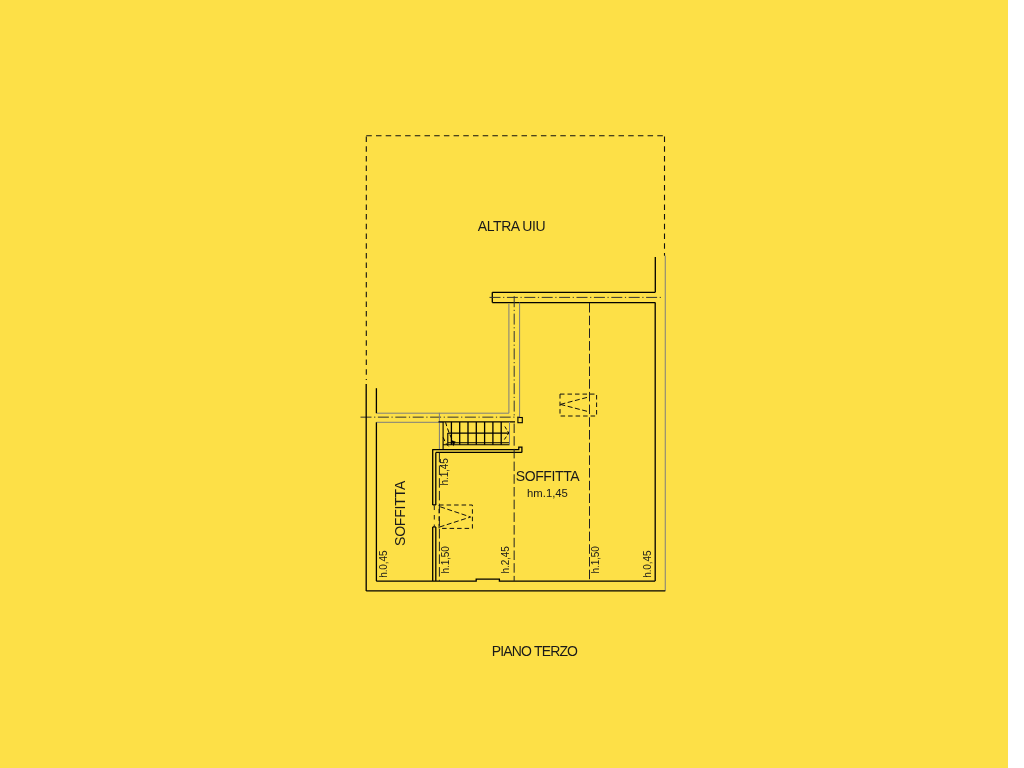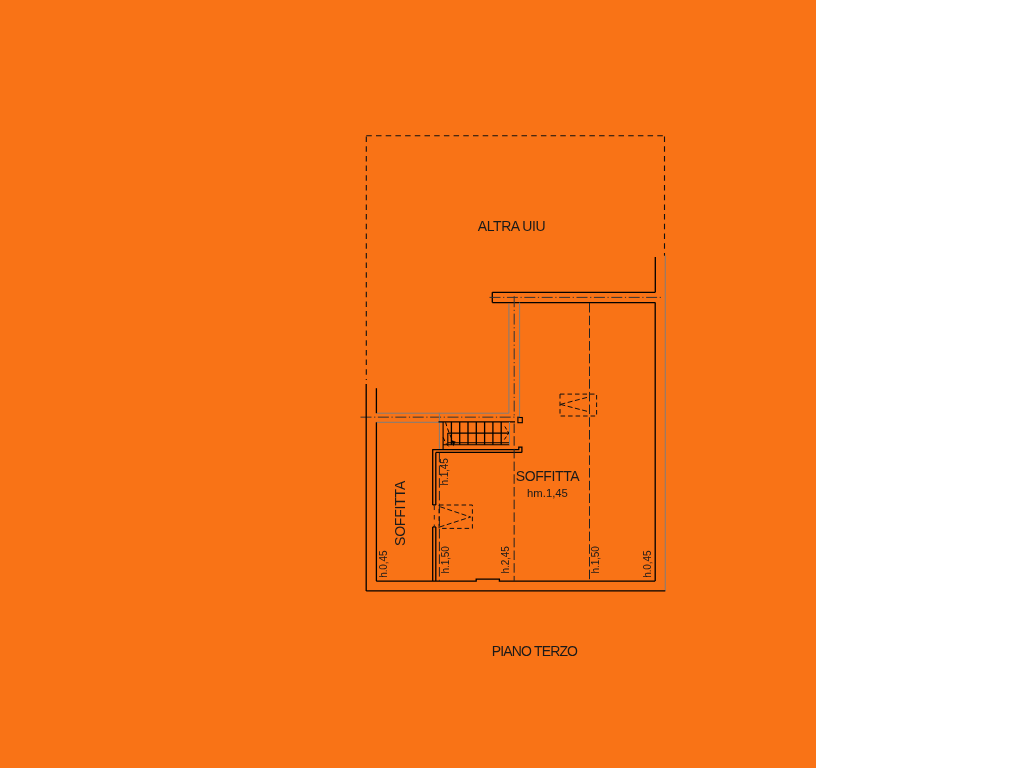--- a/index.html
+++ b/index.html
@@ -1,16 +1,16 @@
 <!DOCTYPE html>
 <html><head>
 <meta charset="utf-8">
 <style>
   html,body{margin:0;padding:0;background:#ffffff;}
-  .page{width:816px;height:768px;position:relative;background:#f97316;overflow:hidden;}
+  .page{width:1008px;height:768px;position:relative;background:#fde047;overflow:hidden;}
   svg{position:absolute;left:0;top:0;}
   text{font-family:"Liberation Sans",sans-serif;fill:#1a1a1a;}
 </style>
 </head>
 <body>
 <div class="page">
 <svg width="1024" height="768" viewBox="0 0 1024 768">
 <g fill="none" stroke-linecap="butt">
 
 <g stroke="#111" stroke-width="1.1" stroke-dasharray="5.5,4.2">

